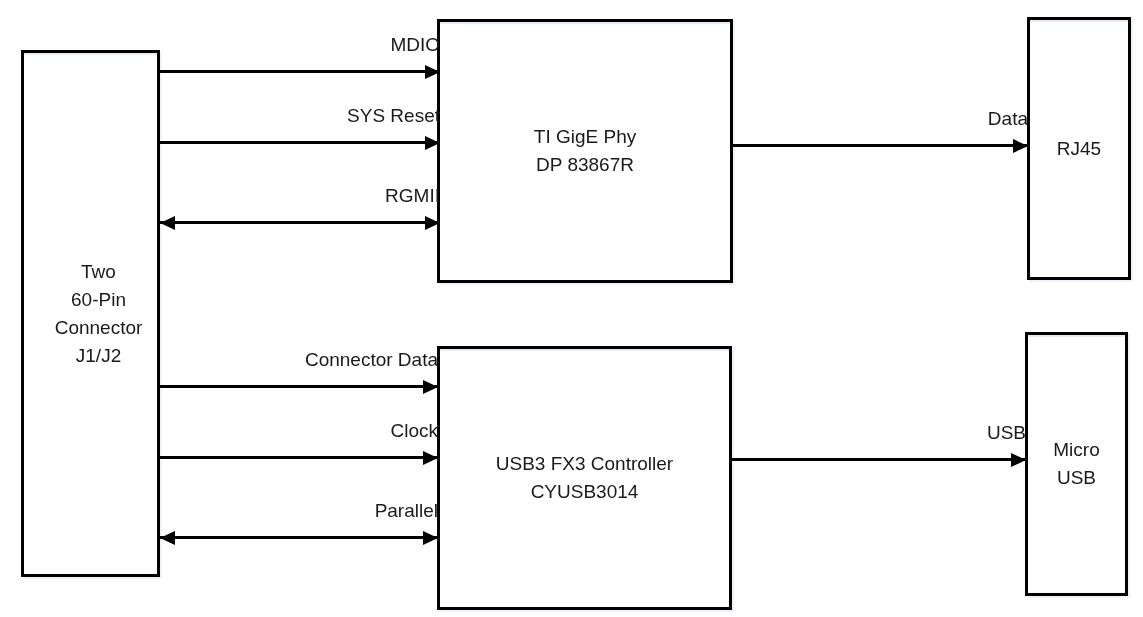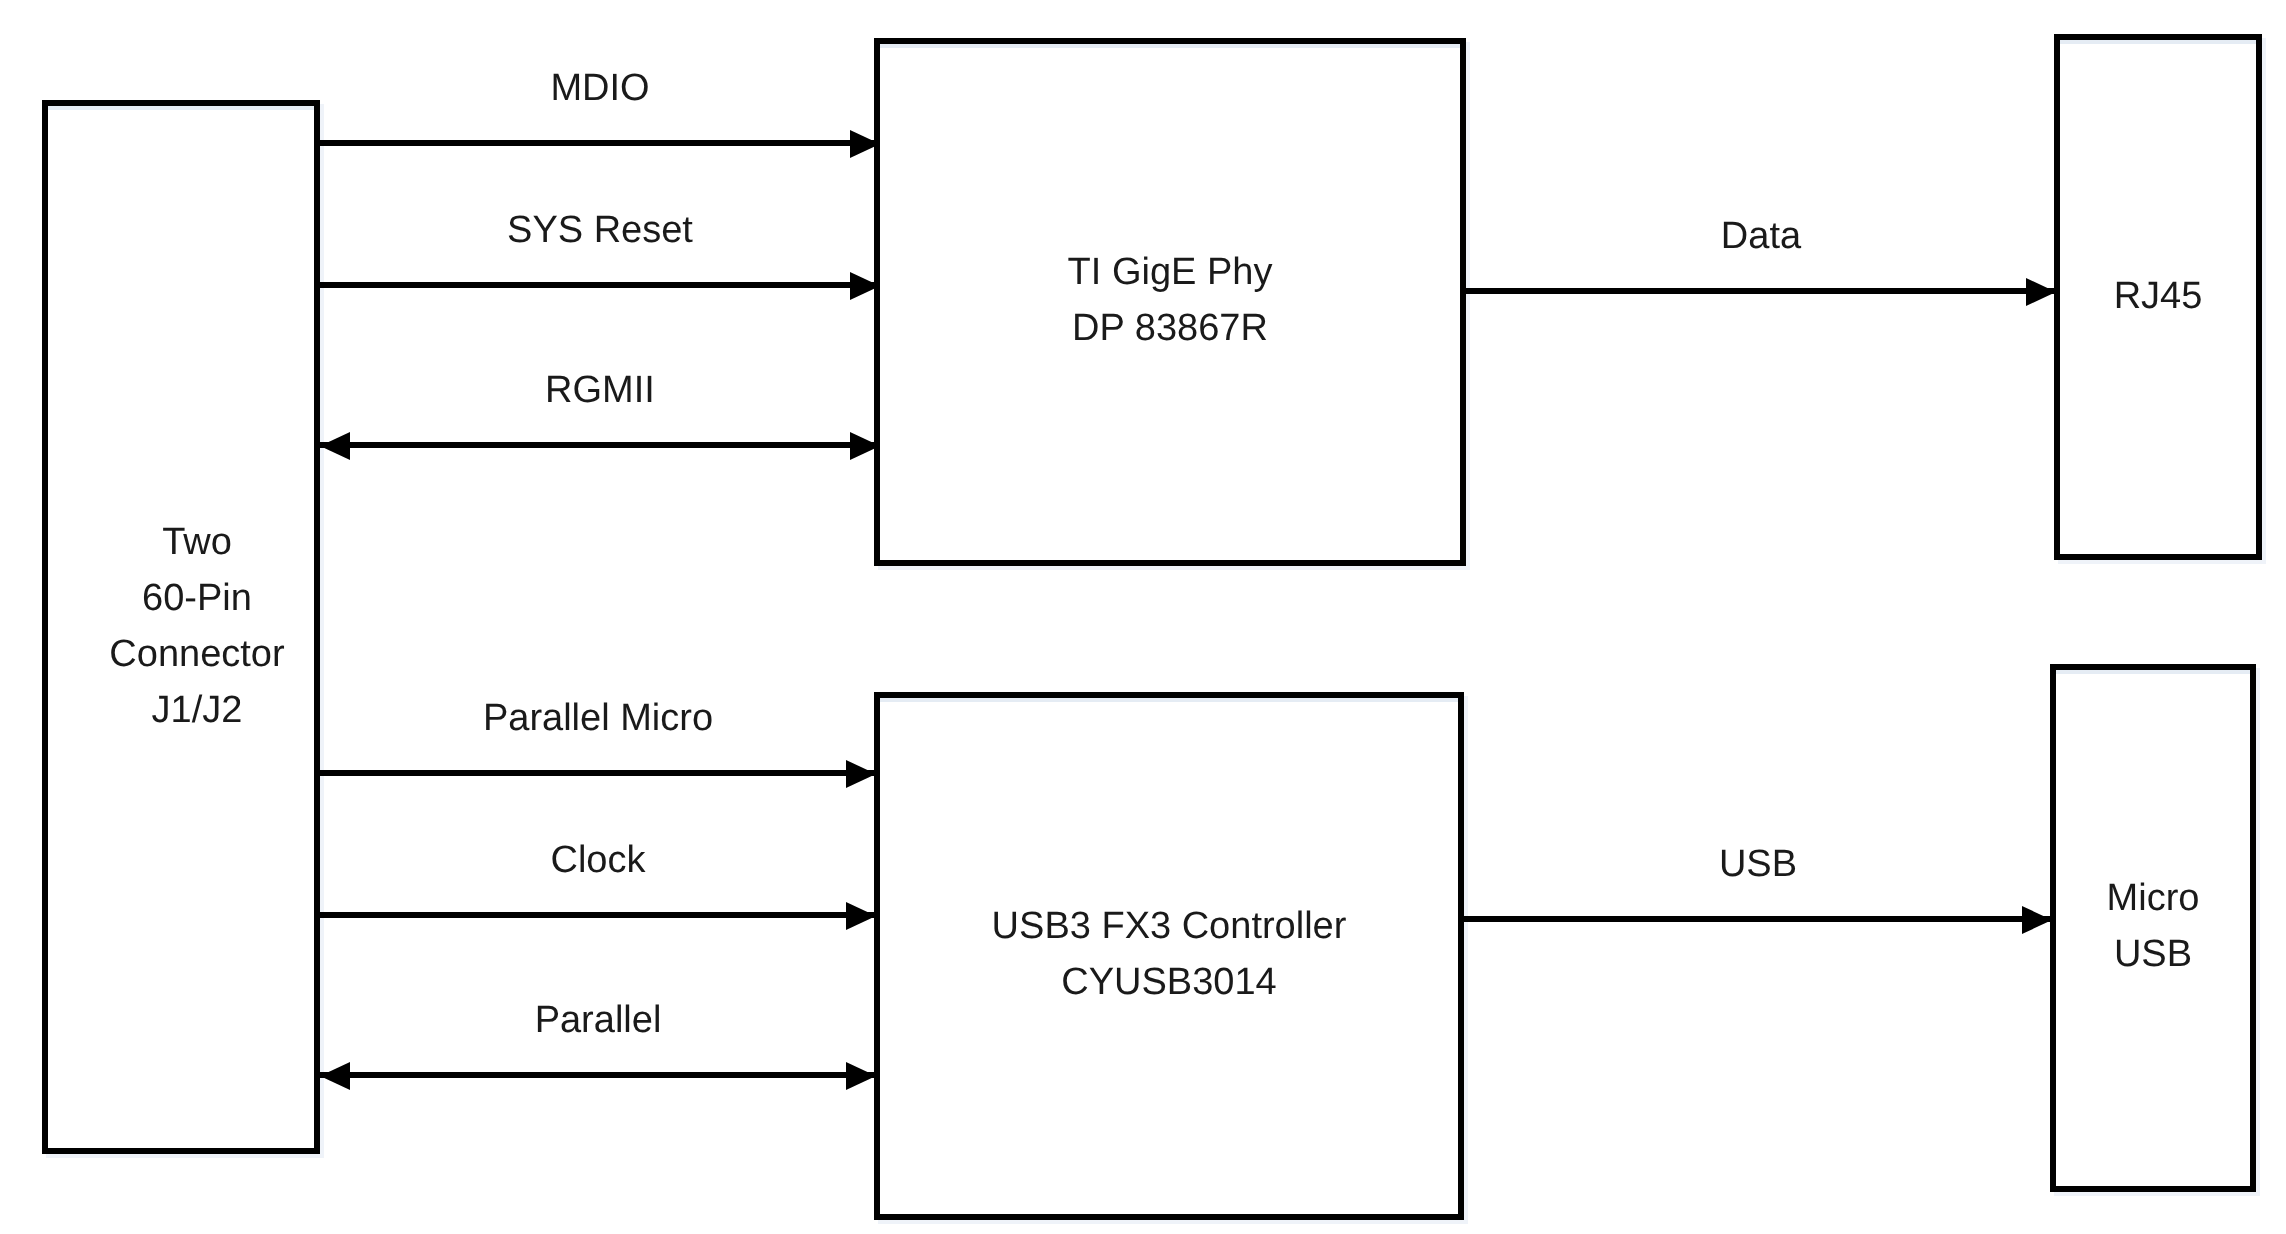--- a/index.html
+++ b/index.html
@@ -67,21 +67,21 @@
   }
   .edge .head-left {
     left: 0;
     border-right: 15px solid #000000;
   }
   .edge-label {
     position: absolute;
     left: 0;
     right: 0;
     bottom: 15px;
-    text-align: center;
+    text-align: right;
     font-size: 19px;
     line-height: 26px;
     white-space: nowrap;
     color: #1a1a1a;
   }
   #edge-mdio     { left: 160px; top: 70px;  width: 280px; }
   #edge-sysreset { left: 160px; top: 141px; width: 280px; }
   #edge-rgmii    { left: 160px; top: 221px; width: 280px; }
   #edge-pardata  { left: 160px; top: 385px; width: 278px; }
   #edge-clock    { left: 160px; top: 456px; width: 278px; }
@@ -133,21 +133,21 @@
   </div>
 
   <div class="edge" id="edge-rgmii">
     <span class="edge-label">RGMII</span>
     <div class="line"></div>
     <div class="head head-left"></div>
     <div class="head head-right"></div>
   </div>
 
   <div class="edge" id="edge-pardata">
-    <span class="edge-label">Parallel Micro</span>
+    <span class="edge-label">Connector Data</span>
     <div class="line"></div>
     <div class="head head-right"></div>
   </div>
 
   <div class="edge" id="edge-clock">
     <span class="edge-label">Clock</span>
     <div class="line"></div>
     <div class="head head-right"></div>
   </div>
 

